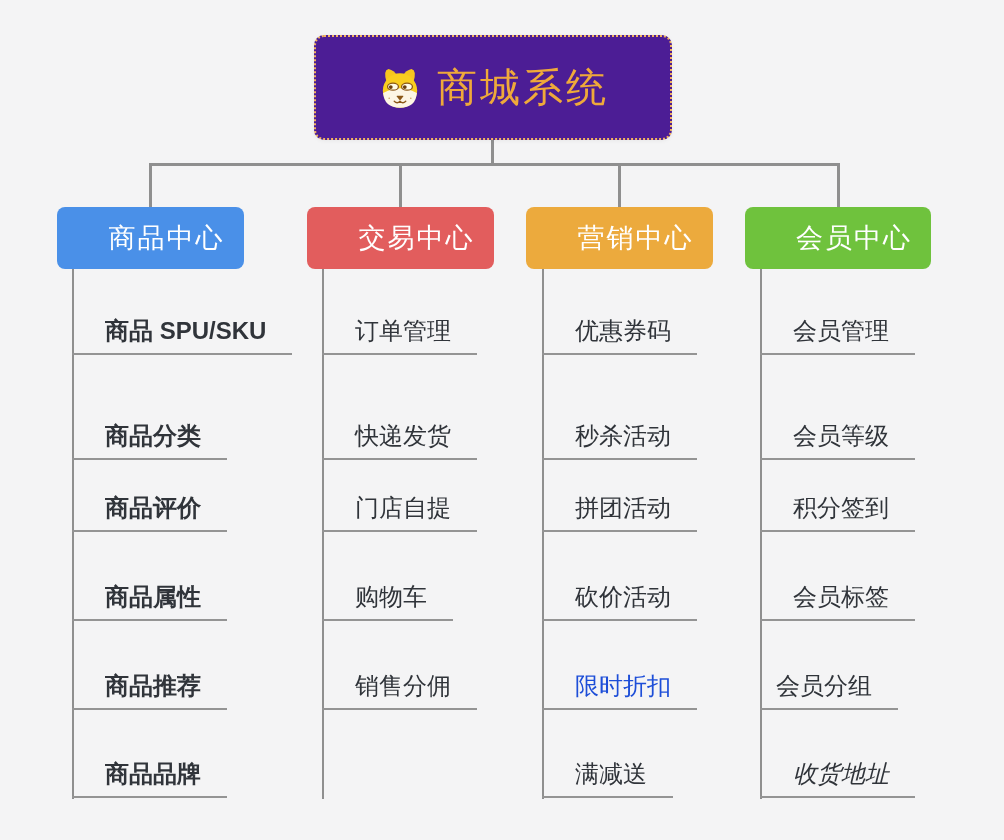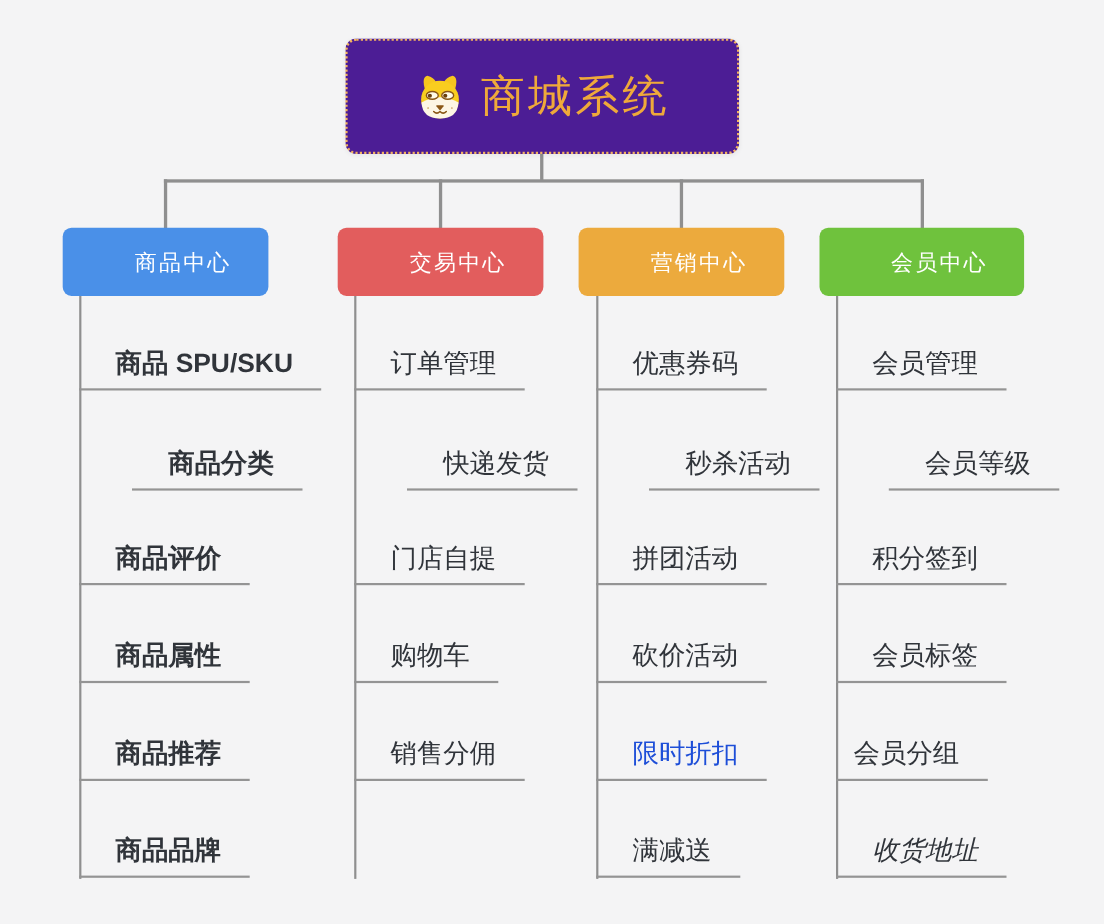--- a/index.html
+++ b/index.html
@@ -31,41 +31,41 @@
     box-shadow:0 1px 4px rgba(0,0,0,0.05);
     cursor:pointer;
   }
   .root-label{font-size:40px;letter-spacing:3px;font-weight:500;}
   .dog{display:inline-flex;line-height:0;}
 
   
   .branch{
     position:absolute;top:207px;height:62px;border-radius:8px;
     display:flex;align-items:center;justify-content:center;
-    font-size:20px;letter-spacing:2px;cursor:pointer;
+    font-size:27px;letter-spacing:2px;cursor:pointer;
     box-sizing:border-box;
     padding-left:32px;
   }
   #branch-0{left:57px;width:187px;}
   #branch-1{left:307px;width:187px;}
   #branch-2{left:526px;width:187px;}
   #branch-3{left:745px;width:186px;}
 
   
   .col{position:absolute;top:269px;width:260px;height:531px;}
   #col-0{left:72px;font-weight:bold;} #col-1{left:322px;} #col-2{left:542px;} #col-3{left:760px;}
   .item{
     position:absolute;left:0;white-space:nowrap;
     font-size:24px;line-height:30px;
     padding:0 26px 7px 33px;
     border-bottom:2px solid #949494;
     cursor:pointer;
   }
   .item:nth-of-type(1){top:47px;}
-  .item:nth-of-type(2){top:138px;margin-left:48px;}
+  .item:nth-of-type(2){top:152px;}
   .item:nth-of-type(3){top:224px;}
   .item:nth-of-type(4){top:313px;}
   .item:nth-of-type(5){top:402px;}
   .item:nth-of-type(6){top:490px;}
 </style>
 </head>
 <body>
 
 <div class="canvas">
 

